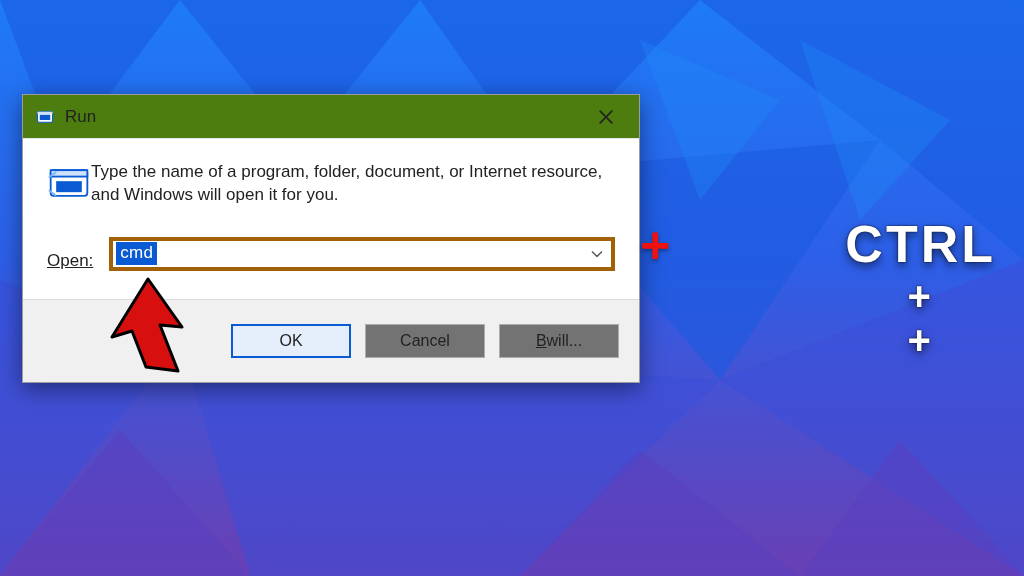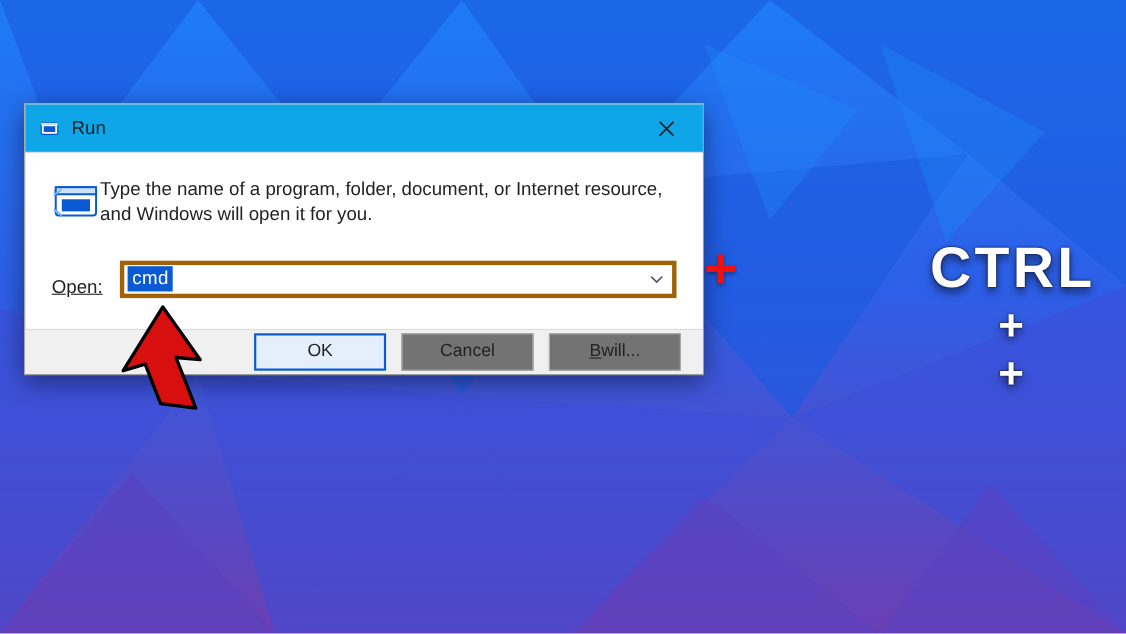--- a/index.html
+++ b/index.html
@@ -46,21 +46,21 @@
     width: 618px;
     background: #fff;
     border: 1px solid #9c9c9c;
     box-shadow: 0 6px 22px rgba(0,0,0,.45);
   }
   .titlebar {
     display:flex;
     align-items:center;
     height: 44px;
     padding: 0 10px 0 12px;
-    background:#0ea5e9;
+    background:#4d7c0f;
     border-bottom: 1px solid #e5e5e5;
   }
   .titlebar .app-icon { width:20px; height:20px; margin-right:10px; display:flex; align-items:center; justify-content:center; }
   .titlebar .title { font-size:17px; color:#222; flex:1; }
   .titlebar .close {
     width:46px; height:32px; display:flex; align-items:center; justify-content:center;
     font-size:18px; color:#222; cursor:pointer;
   }
 
   .body {
@@ -91,21 +91,21 @@
     font-family: "Segoe UI", sans-serif;
     letter-spacing: .3px;
   }
   .open-combo .chev {
     position:absolute; right:8px; top:50%; transform:translateY(-50%);
     color:#555; font-size:13px; pointer-events:none;
   }
   .footer {
     background:#f0f0f0;
     border-top:1px solid #dcdcdc;
-    padding: 3px 20px;
+    padding: 24px 20px;
     display:flex; justify-content:flex-end; gap:14px;
   }
   .btn {
     min-width:120px; height:34px;
     border:1px solid #adadad;
     background:#737373;
     font-size:16px; color:#222;
     display:flex; align-items:center; justify-content:center;
     cursor:pointer;
     font-family: inherit;

